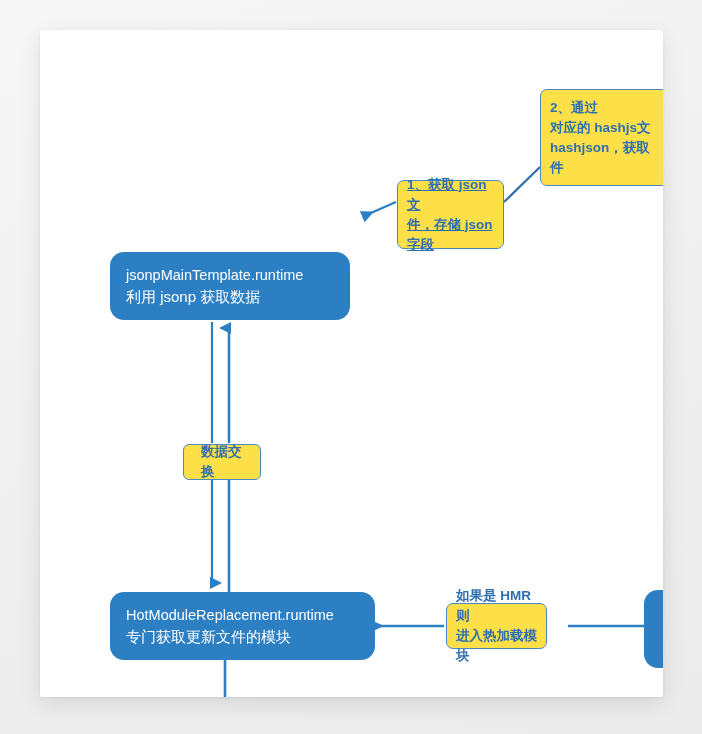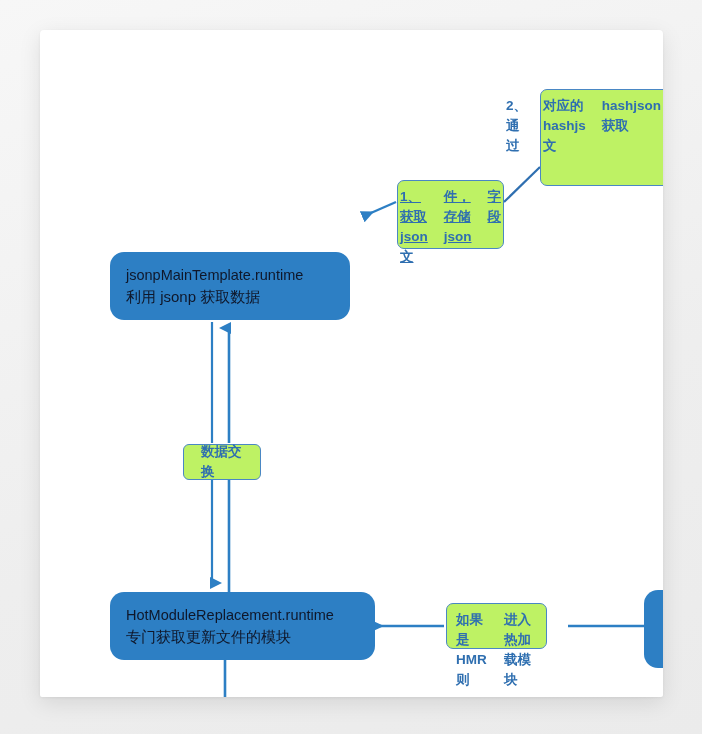--- a/index.html
+++ b/index.html
@@ -21,50 +21,49 @@
     box-shadow:0 6px 22px rgba(0,0,0,0.10), 0 1px 3px rgba(0,0,0,0.06);
     overflow:hidden;
   }
   #svg{position:absolute;left:0;top:0;width:623px;height:667px;}
 
   
   .node{
     position:absolute;
     background:#2d7fc4;
     border-radius:14px;
-    color:#0f172a;
+    color:#ffffff;
     box-sizing:border-box;
     display:flex;flex-direction:column;justify-content:center;
     padding:10px 16px;
   }
   .node .l1{font-size:14.5px;line-height:21px;white-space:nowrap;}
   .node .l2{font-size:15px;line-height:22px;white-space:nowrap;}
 
   #node-jsonp{left:70px;top:222px;width:240px;height:68px;}
   #node-hmr{left:70px;top:562px;width:265px;height:68px;}
   #node-right{left:604px;top:560px;width:70px;height:78px;border-radius:14px;}
 
   
   .label{
     position:absolute;
-    background:#bef264;
+    background:#fde047;
     border:1.4px solid #4a87c4;
     border-radius:7px;
     color:#2f6fb0;
     box-sizing:border-box;
-    display:flex;justify-content:center;
+    display:flex;flex-direction:column;justify-content:center;
     padding:6px 9px;
     font-size:13.5px;line-height:20px;
     font-weight:bold;
-    gap:16px;
   }
   #label-1{left:357px;top:150px;width:107px;height:69px;text-decoration:underline;}
   #label-2{left:500px;top:59px;width:130px;height:97px;}
   #label-exchange{left:143px;top:414px;width:78px;height:27px;
-                  padding:17px;align-items:center;justify-content:flex-end;
+                  padding:17px;align-items:center;justify-content:center;
                   border-radius:6px;font-size:13.5px;}
   #label-hmr{left:406px;top:573px;width:101px;height:46px;}
 </style>
 </head>
 <body>
 
 <div id="app">
   <div id="canvas">
 
     <svg id="svg" viewBox="0 0 623 667" xmlns="http://www.w3.org/2000/svg">

